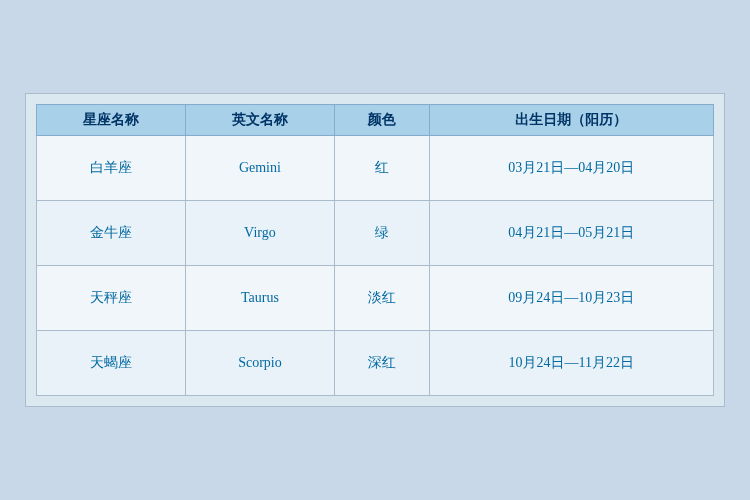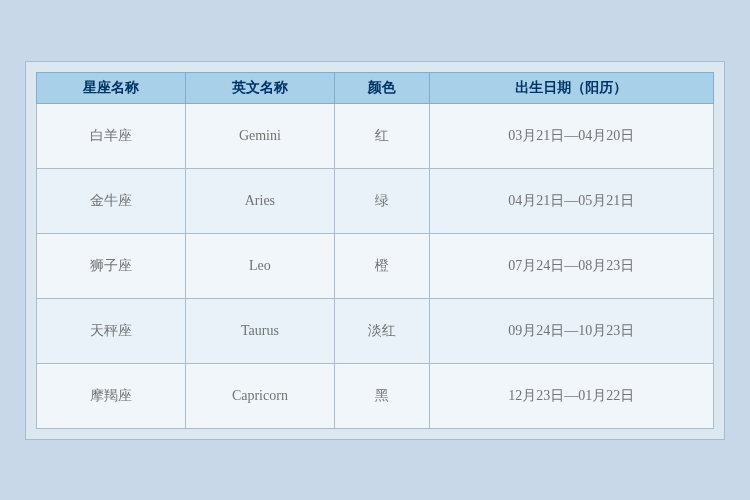--- a/index.html
+++ b/index.html
@@ -37,21 +37,21 @@
       padding: 6px 10px;
       text-align: center;
       font-weight: bold;
       color: #003366;
     }
 
     td {
       border: 1px solid #aabbcc;
       padding: 23px 10px;
       text-align: center;
-      color: #737373;
+      color: #0369a1;
       background-color: #f0f6fa;
     }
 
     tr:nth-child(even) td {
       background-color: #e8f2f8;
     }
   </style>
 </head>
 <body>
 
@@ -67,37 +67,31 @@
     </thead>
     <tbody id="table-body">
     <tr>
           <td>白羊座</td>
           <td>Gemini</td>
           <td>红</td>
           <td>03月21日—04月20日</td>
         </tr>
         <tr>
           <td>金牛座</td>
-          <td>Aries</td>
+          <td>Virgo</td>
           <td>绿</td>
           <td>04月21日—05月21日</td>
-        </tr>
-        <tr>
-          <td>狮子座</td>
-          <td>Leo</td>
-          <td>橙</td>
-          <td>07月24日—08月23日</td>
         </tr>
         <tr>
           <td>天秤座</td>
           <td>Taurus</td>
           <td>淡红</td>
           <td>09月24日—10月23日</td>
         </tr>
         <tr>
-          <td>摩羯座</td>
-          <td>Capricorn</td>
-          <td>黑</td>
-          <td>12月23日—01月22日</td>
+          <td>天蝎座</td>
+          <td>Scorpio</td>
+          <td>深红</td>
+          <td>10月24日—11月22日</td>
         </tr>
       </tbody>
   </table>
 </div>
 
 </body></html>

